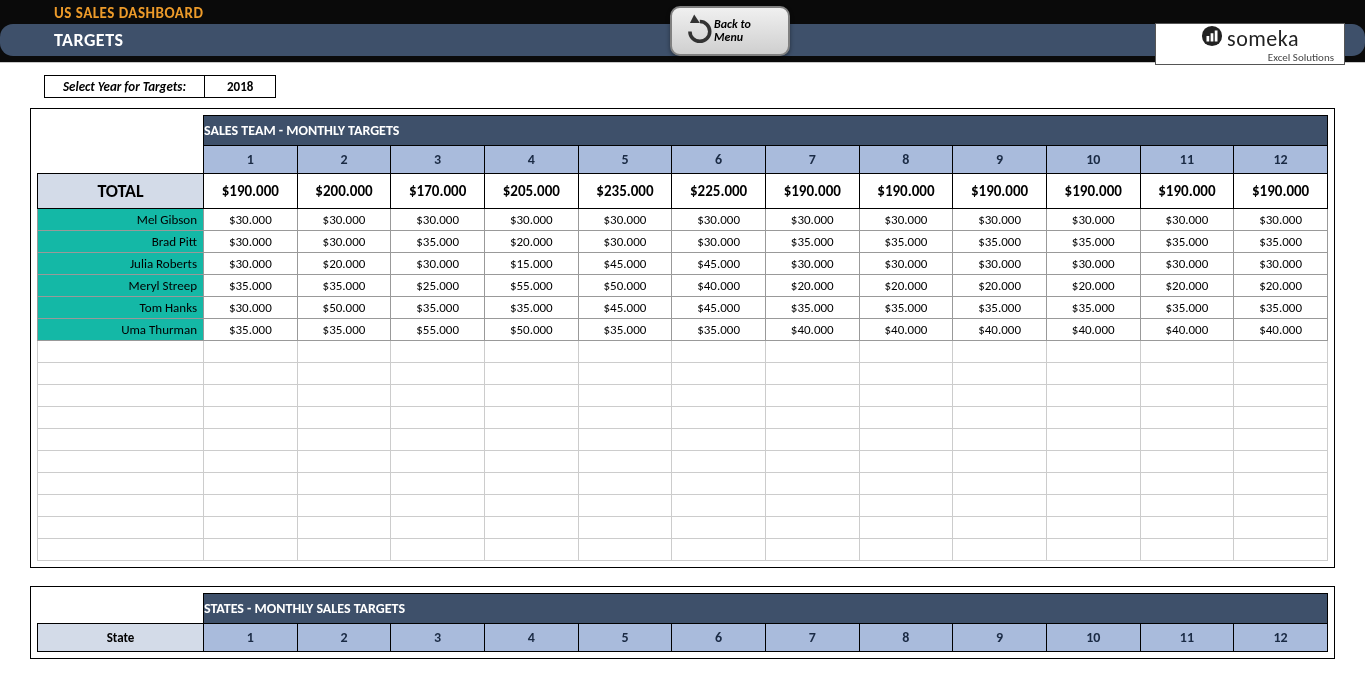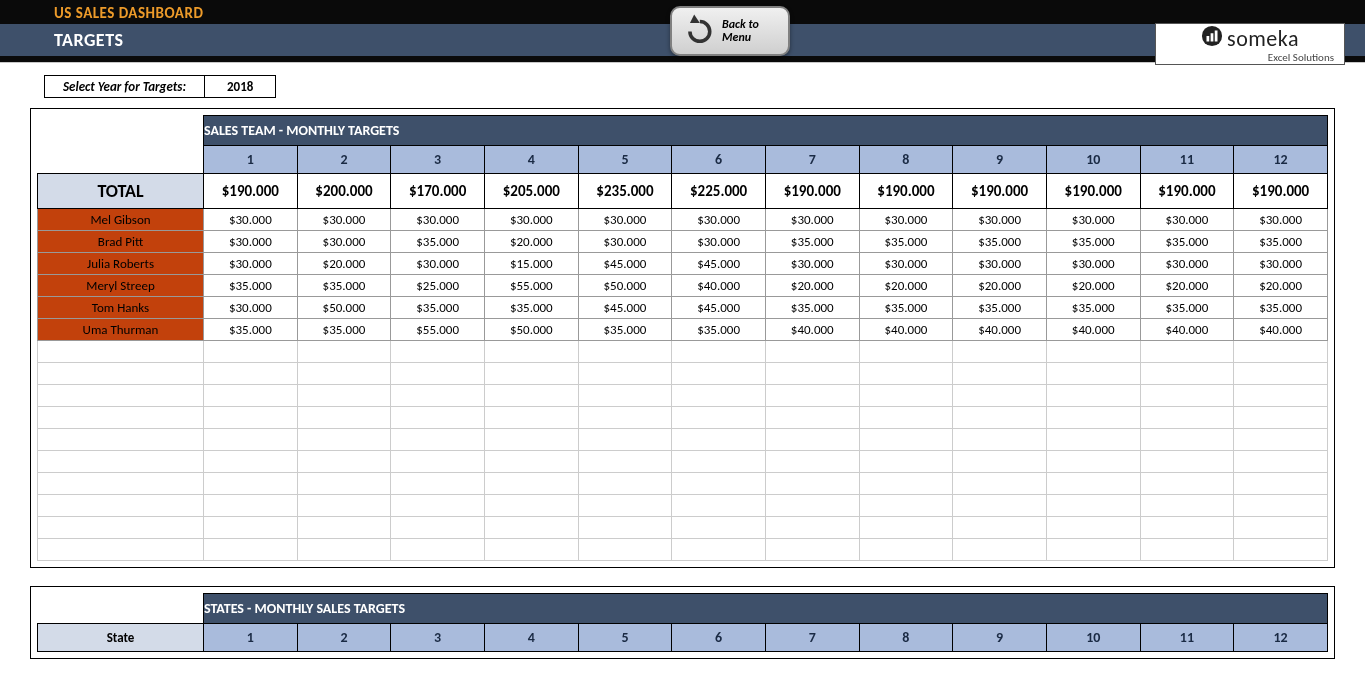--- a/index.html
+++ b/index.html
@@ -1,23 +1,23 @@
 <!DOCTYPE html>
 <html><head>
 <meta charset="utf-8">
 <style>
 * { box-sizing: border-box; margin: 0; padding: 0; }
 body { font-family: Calibri, Arial, sans-serif; background: #fff; font-size: 13px; color: #000; }
 
 .topbar { background: #0a0a0a; height: 62px; position: relative; }
 .title-orange { color: #ed9b2a; font-weight: bold; font-size: 15px; padding: 4px 0 2px 54px; letter-spacing: 0.5px; }
-.title-band { background: #3e506a; color: #fff; font-weight: bold; font-size: 18px; padding: 5px 0 5px 54px; letter-spacing: 0.5px; }
+.title-band { background: #3e506a; color: #fff; font-weight: bold; font-size: 18px; padding: 5px 0 5px 54px; letter-spacing: 0.5px; border-radius: 13px; }
 .topbar-sep { border-bottom: 1px solid #c8c8c8; }
 
-.back-btn { position: absolute; left: 670px; top: 6px; width: 120px; height: 50px; background: linear-gradient(#f0f0f0,#cfcfcf); border: 2px solid #808080; border-radius: 10px; display: flex; align-items: center; gap: 8px; padding: 0 8px; cursor: pointer; box-shadow: 0 2px 4px rgba(0,0,0,.4); }
+.back-btn { position: absolute; left: 670px; top: 6px; width: 120px; height: 50px; background: linear-gradient(#f0f0f0,#cfcfcf); border: 2px solid #808080; border-radius: 10px; display: flex; align-items: center; gap: 0; padding: 0 8px; cursor: pointer; box-shadow: 0 2px 4px rgba(0,0,0,.4); }
 .back-btn svg { width: 34px; height: 34px; }
 .back-btn-text { font-size: 12px; font-style: italic; font-weight: bold; line-height: 1.1; }
 
 .logo { position: absolute; right: 20px; top: 23px; width: 190px; height: 42px; background: #fff; border: 1px solid #555; display: flex; flex-direction: column; justify-content: center; align-items: center; }
 .logo-main { font-size: 22px; font-weight: 400; color: #222; letter-spacing: 0.5px; display:flex; align-items:center; gap:4px;}
 .logo-main svg{width:22px;height:22px;}
 .logo-sub { font-size: 11px; color: #444; align-self: flex-end; padding-right: 10px; margin-top:-2px;}
 
 .year-row { padding: 12px 0 10px 44px; display: flex; align-items: center; gap: 0; }
 .year-label { background: #fff; border: 1px solid #000; padding: 3px 18px; font-style: italic; font-weight: bold; font-size: 13px; }
@@ -27,21 +27,21 @@
 
 table { border-collapse: collapse; width: 100%; table-layout: fixed; }
 .sales-table col.name-col { width: 166px; }
 .sales-table col.month-col { width: auto; }
 
 .corner-blank { border: none; }
 .title-hdr { background: #3e506a; color: #fff; font-weight: bold; text-align: left; padding: 6px 0; border: 1px solid #000; font-size: 14px; }
 .month-hdr { background: #a9bbdc; color: #1a2a44; font-weight: bold; text-align: center; padding: 5px 0; border: 1px solid #000; font-size: 14px; }
 .total-label { background: #d3dbe8; font-weight: bold; text-align: center; padding: 6px 0; border: 1px solid #000; font-size: 18px; }
 .total-cell { background: #fff; font-weight: bold; text-align: center; padding: 6px 0; border: 1px solid #000; font-size: 15px; }
-.name-cell { background: #c2410c; border: 1px solid #999; padding: 3px 6px; font-size: 13px; text-align: center; }
+.name-cell { background: #14b8a6; border: 1px solid #999; padding: 3px 6px; font-size: 13px; text-align: right; }
 .val-cell { background: #fff; border: 1px solid #999; padding: 3px 6px; font-size: 13px; text-align: center; }
 .empty-cell { background: #fff; border: 1px solid #ccc; height: 22px; }
 
 .states-table col.name-col { width: 166px; }
 .state-hdr-label { background: #d3dbe8; font-weight: bold; text-align: center; padding: 5px 0; border: 1px solid #000; font-size: 13px; }
 </style>
 </head>
 <body>
 
 <div class="topbar">

